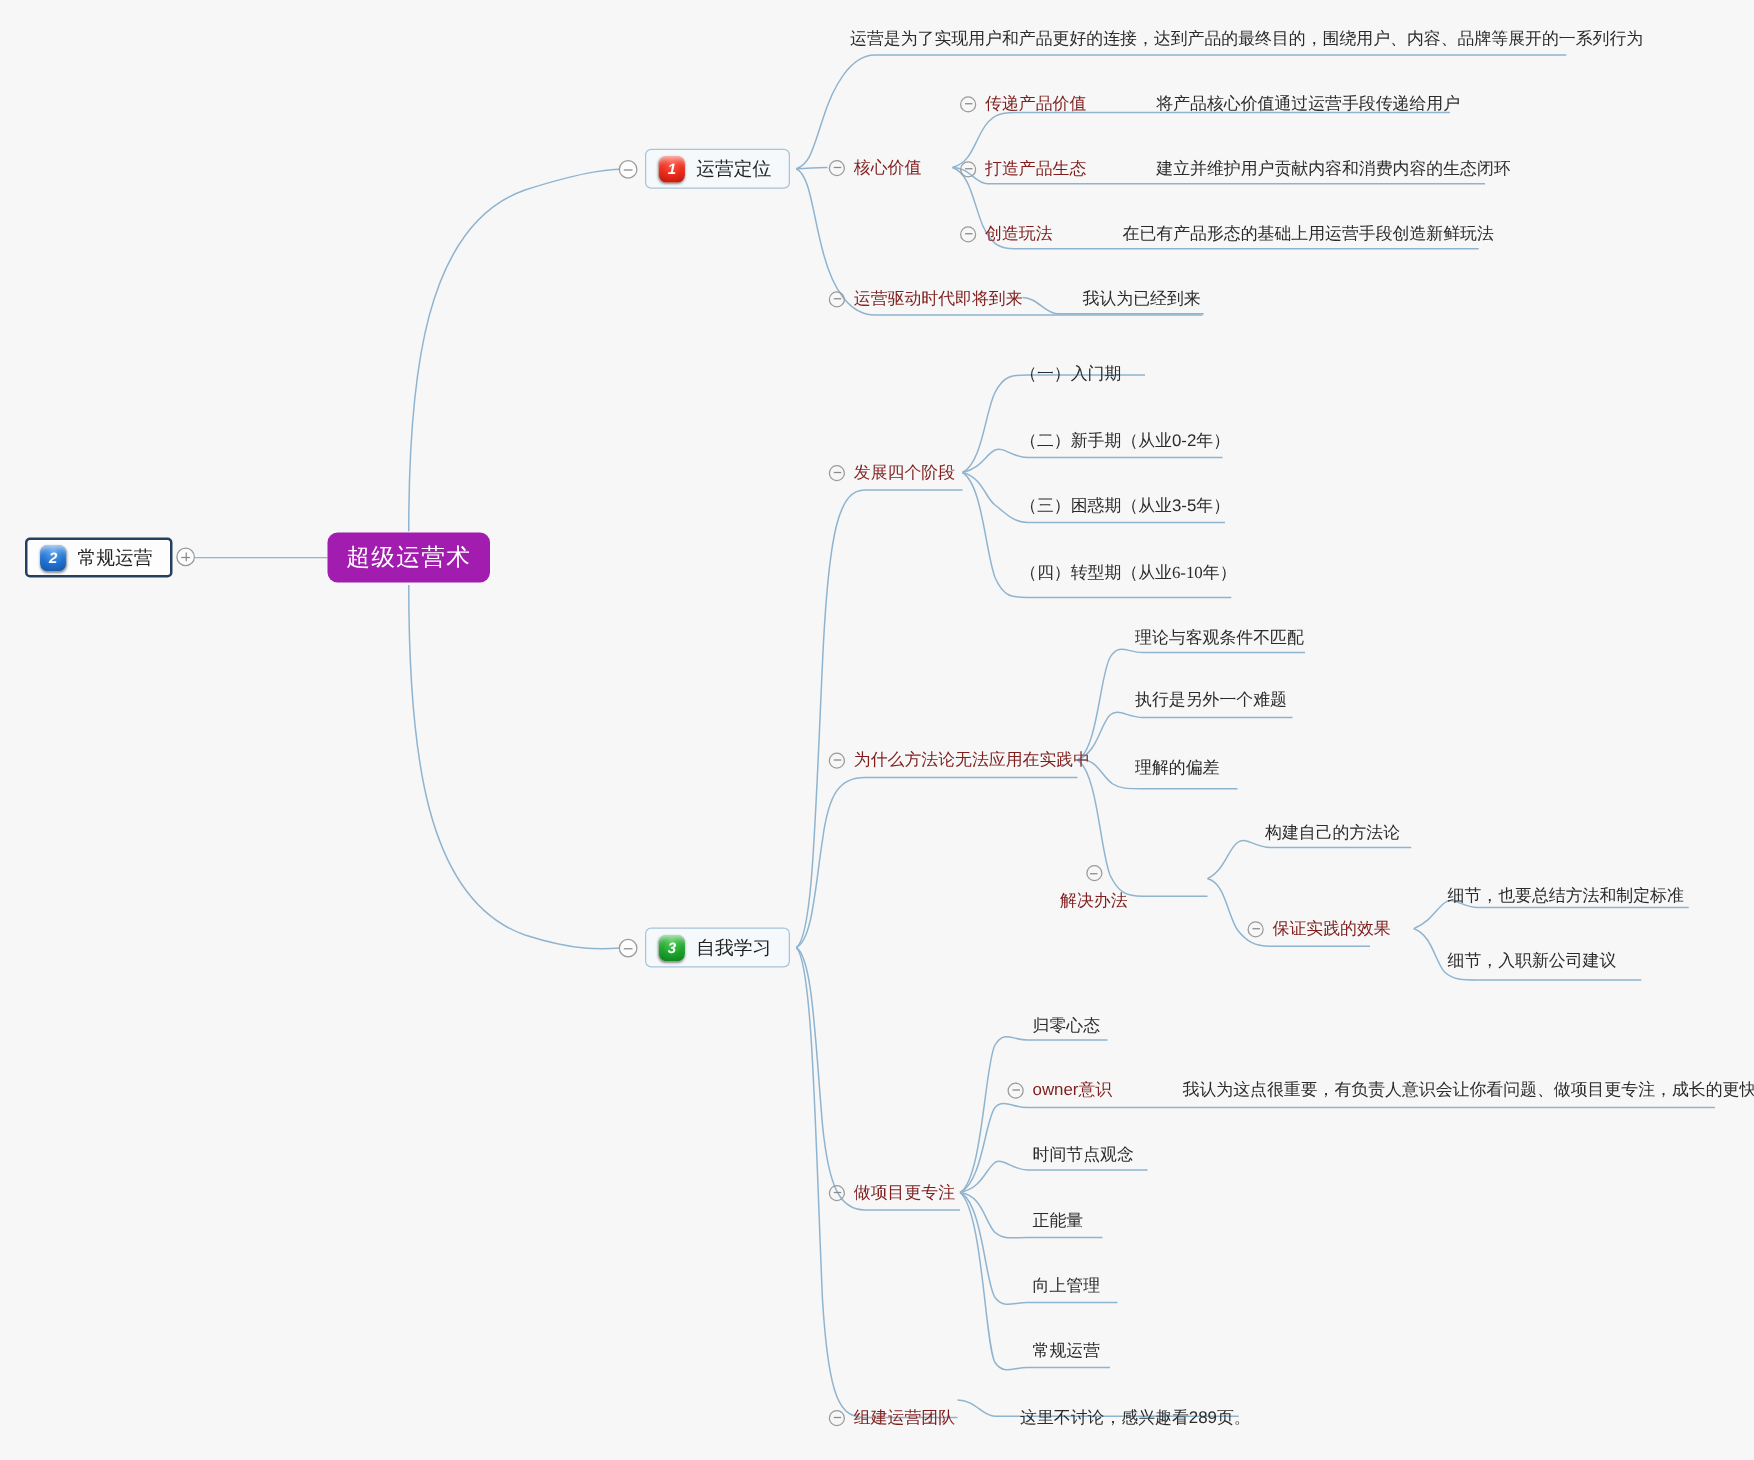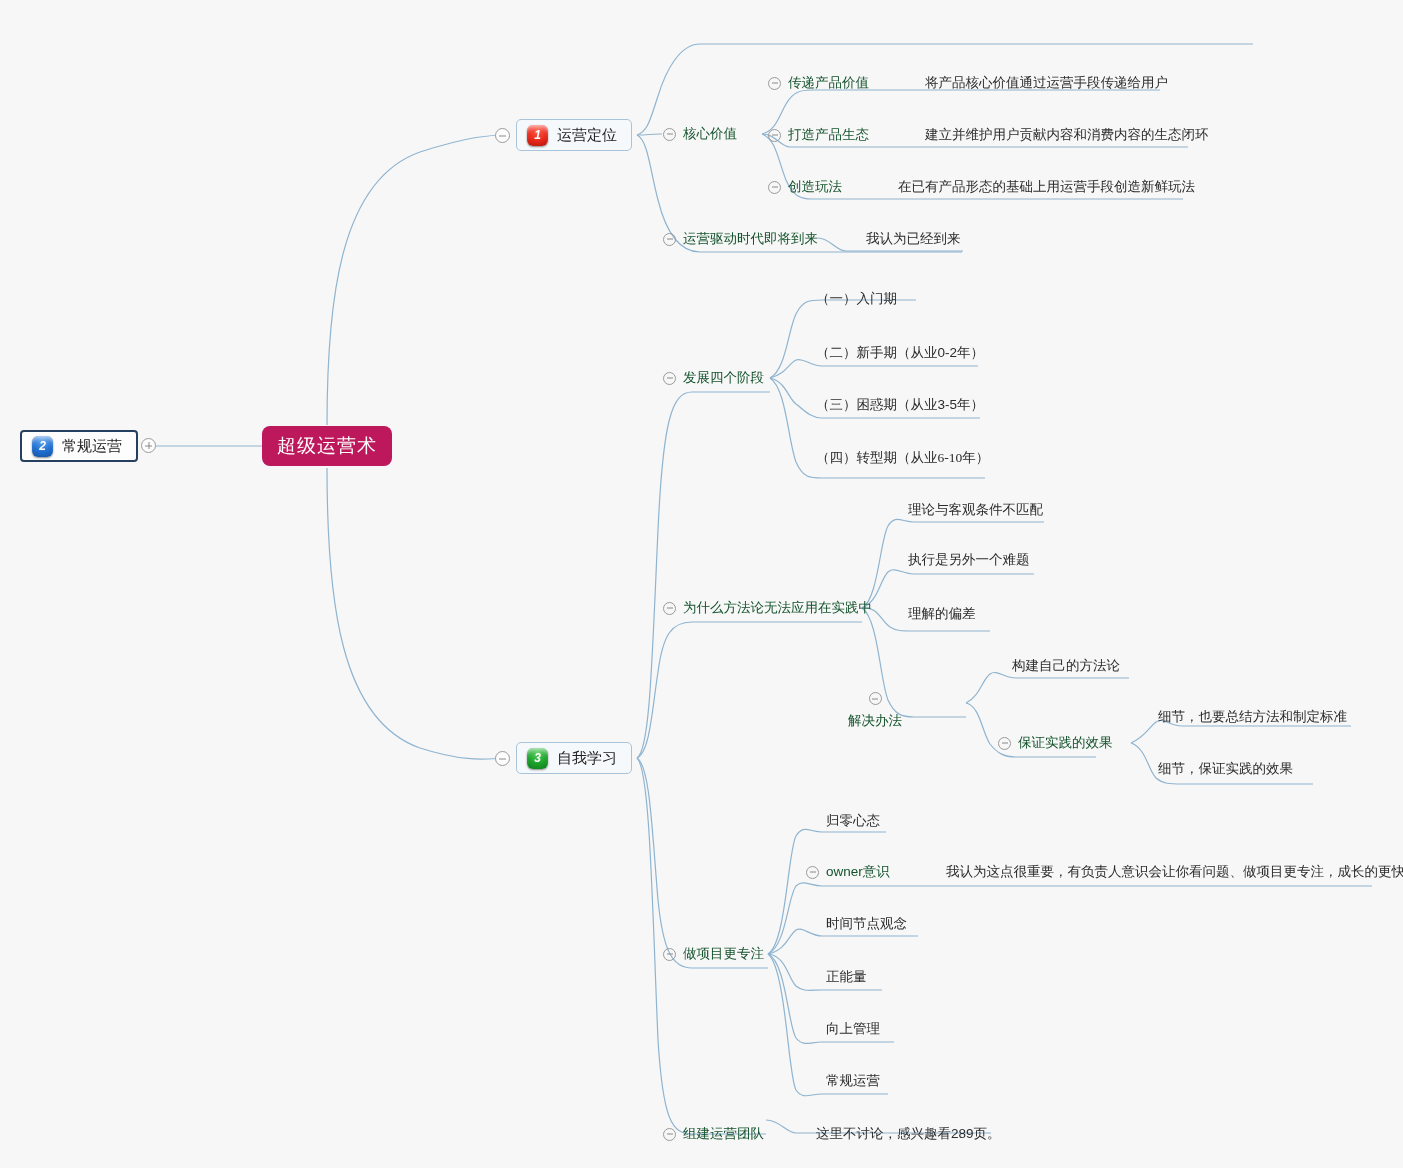--- a/index.html
+++ b/index.html
@@ -30,21 +30,21 @@
   }
   .node {
     position: absolute;
     white-space: nowrap;
     display: flex;
     align-items: center;
     box-sizing: border-box;
   }
   
   .node-root {
-    background: #be185d;
+    background: #a21caf;
     color: #ffffff;
     border-radius: 8px;
     font-size: 19px;
     padding: 0 16px;
     height: 40px;
     justify-content: center;
     letter-spacing: 1px;
   }
   
   .node-lvl1 {
@@ -64,21 +64,21 @@
     border-radius: 4px;
     height: 32px;
     padding: 0 14px 0 10px;
     font-size: 15px;
     color: #222;
     gap: 9px;
   }
   
   .node-text {
     font-size: 13.5px;
-    color: #14532d;
+    color: #7f1d1d;
     height: 22px;
     gap: 7px;
   }
   .node-note {
     font-size: 13.5px;
     color: #2b2b2b;
     height: 22px;
   }
   .badge {
     width: 21px;
@@ -221,20 +221,23 @@
     <span class="badge badge-red">1</span>
     <span class="label">运营定位</span>
   </div>
 
   <div class="toggle" style="left:495px; top:751px;"></div>
   <div class="node node-lvl1" style="left:516px; top:742px;">
     <span class="badge badge-green">3</span>
     <span class="label">自我学习</span>
   </div>
 
+  <div class="node node-note" style="left:680px; top:20px;">
+    <span class="label">运营是为了实现用户和产品更好的连接，达到产品的最终目的，围绕用户、内容、品牌等展开的一系列行为</span>
+  </div>
 
   <div class="node node-text" style="left:663px; top:123px;">
     <span class="tg-inline"></span>
     <span class="label">核心价值</span>
   </div>
 
   <div class="node node-text" style="left:768px; top:72px;">
     <span class="tg-inline"></span>
     <span class="label">传递产品价值</span>
   </div>
@@ -306,21 +309,21 @@
   </div>
 
   <div class="node node-text" style="left:998px; top:732px;">
     <span class="tg-inline"></span>
     <span class="label">保证实践的效果</span>
   </div>
   <div class="node node-note" style="left:1158px; top:706px;align-items:center;">
     <span class="label">细节，也要总结方法和制定标准</span>
   </div>
   <div class="node node-note" style="left:1158px; top:758px;">
-    <span class="label">细节，保证实践的效果</span>
+    <span class="label">细节，入职新公司建议</span>
   </div>
 
   <div class="node node-text" style="left:663px; top:943px;">
     <span class="tg-inline"></span>
     <span class="label">做项目更专注</span>
   </div>
   <div class="node node-note" style="left:826px; top:810px;">
     <span class="label">归零心态</span>
   </div>
   <div class="node node-text" style="left:806px; top:861px;">

